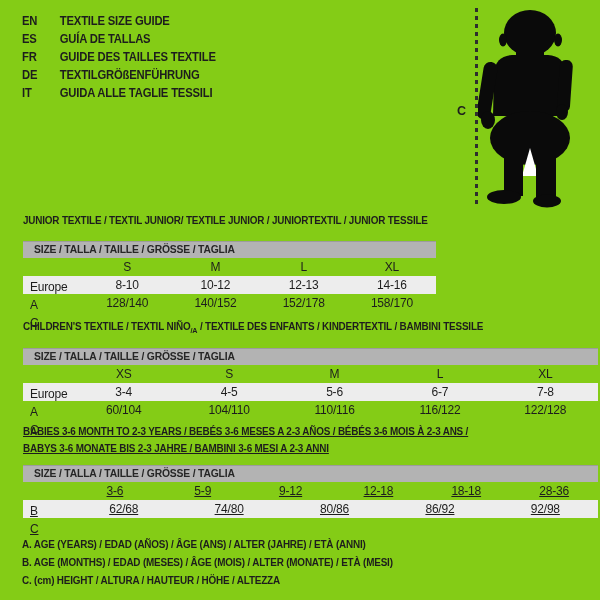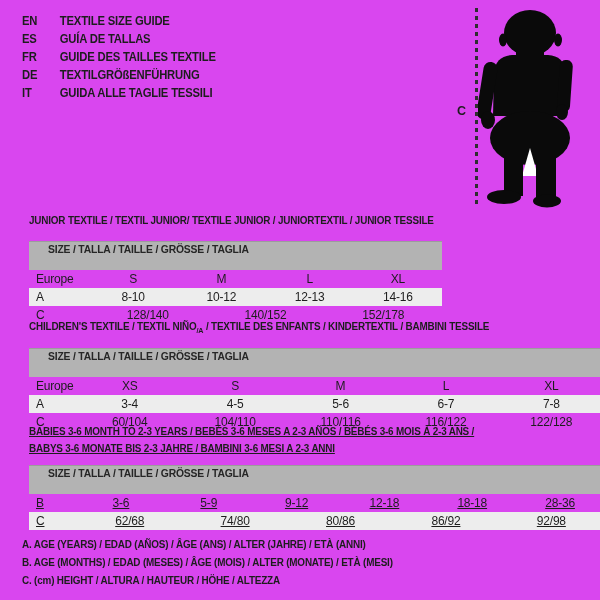--- a/index.html
+++ b/index.html
@@ -1,57 +1,57 @@
 <!DOCTYPE html>
 <html><head>
 <meta charset="utf-8">
 <style>
   html,body{margin:0;padding:0;background:#ffffff;}
   .canvas{
-    position:relative;width:600px;height:600px;background:#d946ef;
+    position:relative;width:600px;height:600px;background:#84cc16;
     font-family:"Liberation Sans","DejaVu Sans",sans-serif;
     color:#1d1d1d;overflow:hidden;
   }
   .cond{transform:scaleX(0.9);transform-origin:left center;white-space:nowrap;}
 
   
   .lang-block{position:absolute;left:22px;top:12px;font-size:12.5px;font-weight:bold;letter-spacing:-0.2px;}
   .lang-row{display:flex;height:18px;line-height:18px;}
   .lang-code{width:42px;}
 
   
   .figure{position:absolute;left:450px;top:8px;width:148px;height:202px;}
   .measure-line{
     position:absolute;left:25px;top:0;width:3px;height:200px;
     background:repeating-linear-gradient(to bottom,#2e2e2e 0 4px,transparent 4px 8px);
   }
   .measure-label{position:absolute;left:7px;top:96px;font-size:12.5px;font-weight:bold;}
   .silhouette{position:absolute;left:28px;top:0;width:110px;height:200px;}
 
   
-  .section{position:absolute;left:29px;}
+  .section{position:absolute;left:23px;}
   .sec1{top:214px;width:413px;}
   .sec2{top:320px;width:575px;}
   .sec3{top:423px;width:575px;text-decoration:underline;}
   .tbl-title{font-size:11px;font-weight:bold;line-height:13px;letter-spacing:-0.2px;}
   .tbl-title sub{font-size:8px;}
   .sec3 .tbl-title{line-height:17px;}
   .sec1 .tbl{margin-top:14px;}
   .sec2 .tbl{margin-top:11px;}
   .sec3 .tbl{margin-top:8px;}
   .tbl{width:100%;}
   .tbl-bar{
-    height:29px;line-height:14px;background:#b3b3b3;border-top:1px solid #9c9c9c;
-    box-sizing:border-box;padding-left:19px;font-size:11.5px;font-weight:600;
+    height:17px;line-height:14px;background:#b3b3b3;border-top:1px solid #9c9c9c;
+    box-sizing:border-box;padding-left:11px;font-size:11.5px;font-weight:600;
     color:#262626;letter-spacing:-0.2px;overflow:hidden;
   }
   .bar-text{display:inline-block;}
   .tbl-row{display:flex;height:18px;line-height:18px;font-size:12px;letter-spacing:-0.2px;}
   .tbl-row.alt{background:#ededed;}
-  .cl{width:48px;padding-left:7px;box-sizing:border-box;text-align:left;}
+  .cl{width:48px;padding-left:7px;box-sizing:border-box;text-align:left;margin-top:20px;}
   .t1 .cl{width:60px;}
   .cv{flex:1;text-align:center;}
 
   
   .footnotes{position:absolute;left:22px;top:535px;font-size:11px;font-weight:bold;letter-spacing:-0.2px;}
   .footnote{height:18px;line-height:18px;}
 </style>
 </head>
 <body>
 
@@ -122,20 +122,21 @@
         <span class="cv">8-10</span>
         <span class="cv">10-12</span>
         <span class="cv">12-13</span>
         <span class="cv">14-16</span>
       </div>
       <div class="tbl-row">
         <span class="cl">C</span>
         <span class="cv">128/140</span>
         <span class="cv">140/152</span>
         <span class="cv">152/178</span>
+        <span class="cv">158/170</span>
       </div>
     </div>
   </div>
 
   <div class="section sec2">
     <div class="tbl-title cond">
       <span>CHILDREN'S TEXTILE / TEXTIL NIÑO</span><sub>/A</sub><span> / TEXTILE DES ENFANTS / KINDERTEXTIL / BAMBINI TESSILE</span>
     </div>
     <div class="tbl">
       <div class="tbl-bar">

